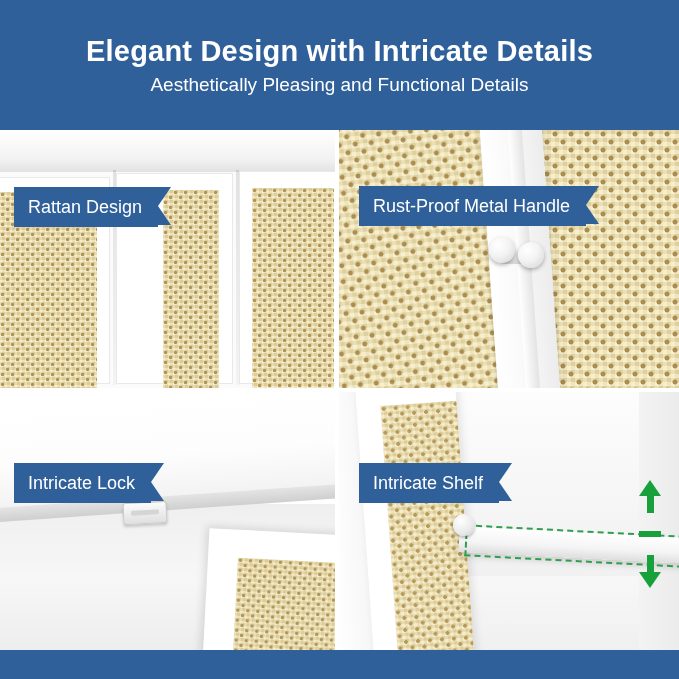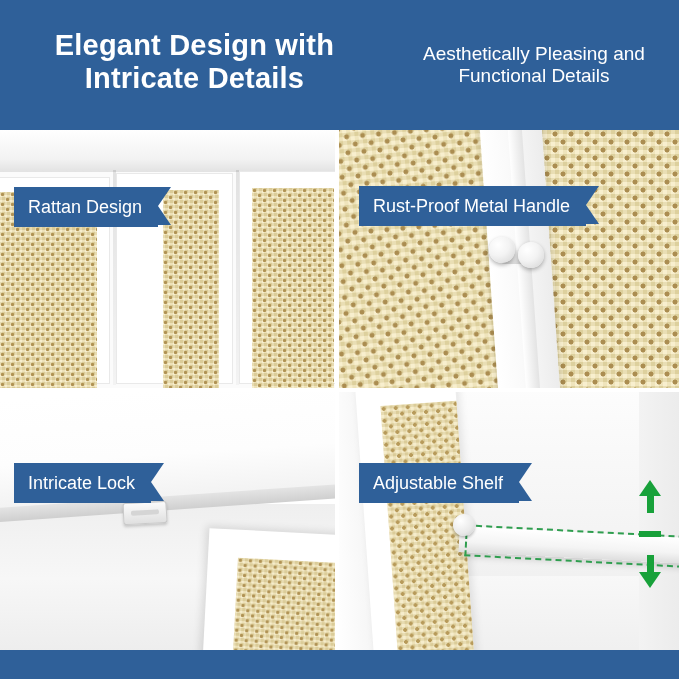--- a/index.html
+++ b/index.html
@@ -22,21 +22,21 @@
   }
 
   
   .header {
     position: absolute;
     left: 0; top: 0;
     width: 679px;
     height: 130px;
     background: #2f6099;
     display: flex;
-    flex-direction: row;
+    flex-direction: column;
     align-items: center;
     justify-content: center;
   }
   .header-title {
     color: #ffffff;
     font-size: 29px;
     font-weight: bold;
     letter-spacing: 0.2px;
     margin: 0 0 6px 0;
     text-align: center;
@@ -364,16 +364,16 @@
       </div>
     </div>
   </div>
 
   <div class="gap-v"></div>
   <div class="gap-h"></div>
 
   <div class="label lbl-rattan">Rattan Design</div>
   <div class="label lbl-handle">Rust-Proof Metal Handle</div>
   <div class="label lbl-magnetic">Intricate Lock</div>
-  <div class="label lbl-shelf">Adjustable Shelf</div>
+  <div class="label lbl-shelf">Intricate Shelf</div>
 
   <div class="footer"></div>
 </div>
 
 </body></html>

